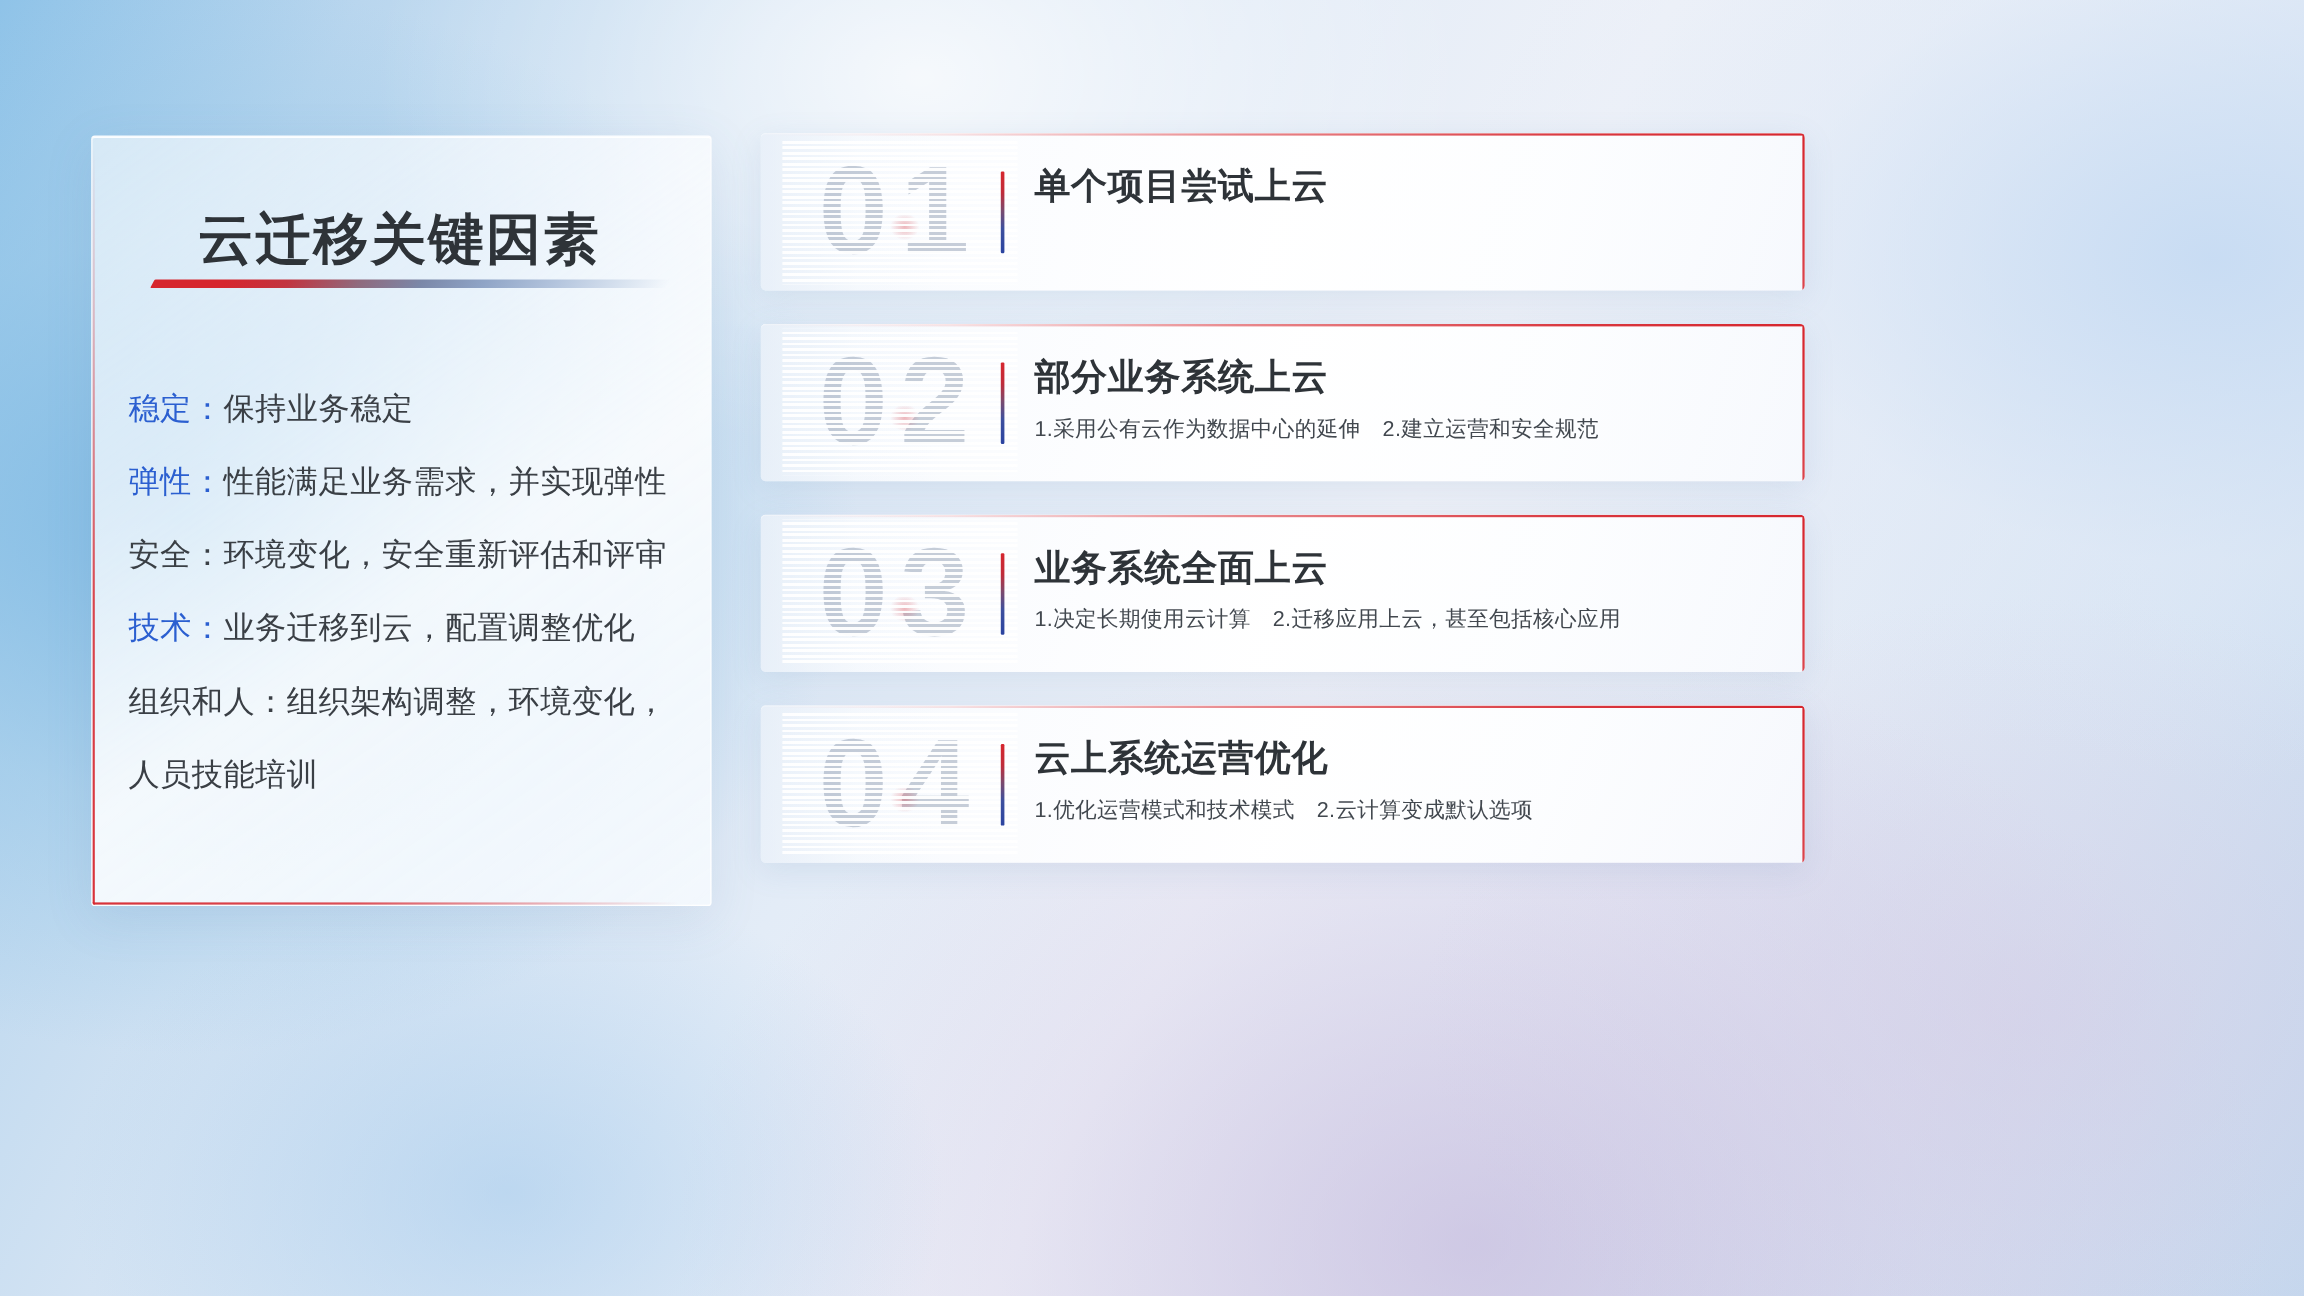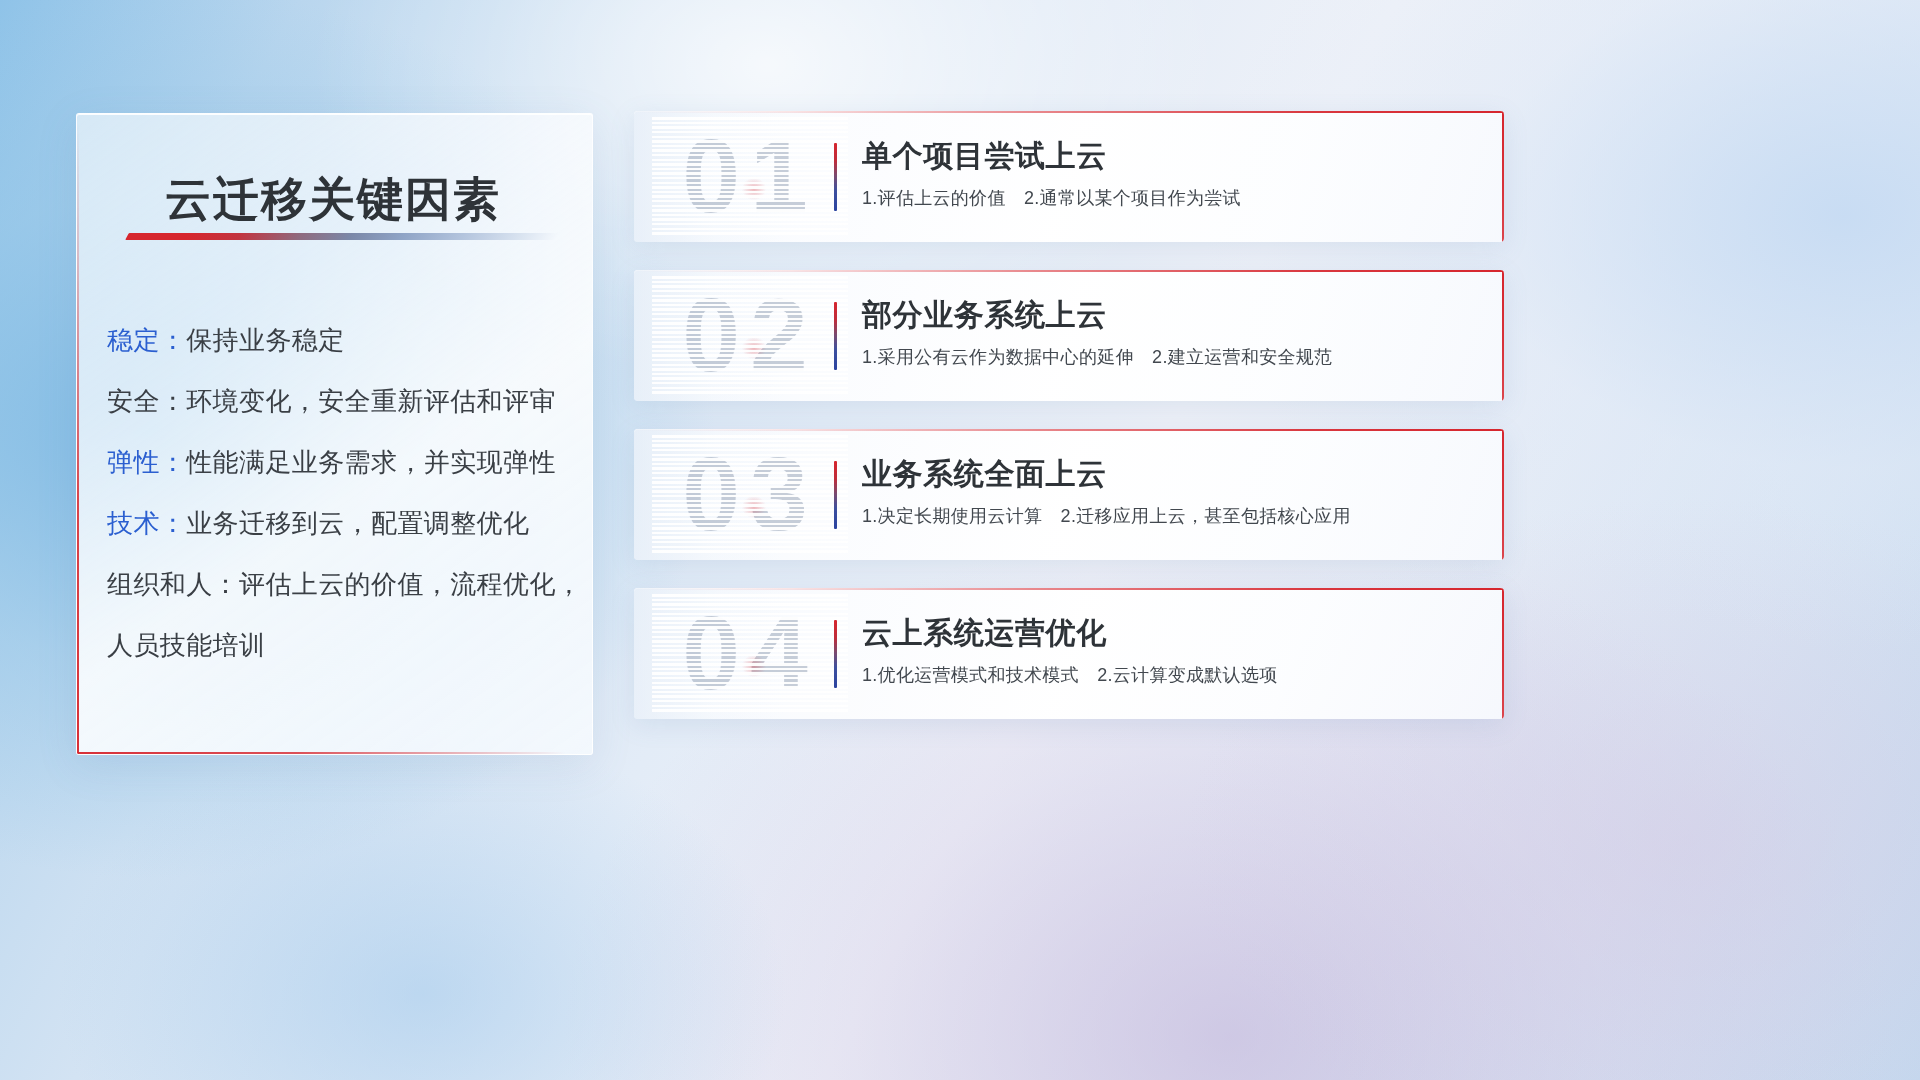--- a/index.html
+++ b/index.html
@@ -270,40 +270,39 @@
   <div class="bg-layer bg-glow-2"></div>
   <div class="bg-layer bg-glow-5"></div>
   <div class="bg-layer bg-glow-6"></div>
   <div class="bg-layer bg-glow-4"></div>
 
   <div id="left-panel">
     <div id="panel-title">云迁移关键因素</div>
     <div id="panel-rule"></div>
     <div id="panel-list">
         <div class="panel-line"><span class="lbl accent">稳定：</span><span class="txt">保持业务稳定</span></div>
+        <div class="panel-line"><span class="lbl accent">弹性：</span><span class="txt">性能满足业务需求，并实现弹性</span></div>
         <div class="panel-line"><span class="lbl">安全：</span><span class="txt">环境变化，安全重新评估和评审</span></div>
-        <div class="panel-line"><span class="lbl accent">弹性：</span><span class="txt">性能满足业务需求，并实现弹性</span></div>
         <div class="panel-line"><span class="lbl accent">技术：</span><span class="txt">业务迁移到云，配置调整优化</span></div>
-        <div class="panel-line"><span class="lbl">组织和人：</span><span class="txt">评估上云的价值，流程优化，</span></div>
+        <div class="panel-line"><span class="lbl">组织和人：</span><span class="txt">组织架构调整，环境变化，</span></div>
         <div class="panel-line"><span class="txt">人员技能培训</span></div>
       </div>
   </div>
 
   <div id="cards">
       <div class="card">
         <div class="card-left-fade"></div>
         <div class="card-number-wrap">
           <div class="num-glyph">01</div>
           <div class="num-tint"></div>
           <div class="num-stripes"></div>
         </div>
         <div class="card-bar"></div>
         <div class="card-text">
           <div class="card-title">单个项目尝试上云</div>
-          <div class="card-desc">1.评估上云的价值　2.通常以某个项目作为尝试</div>
         </div>
       </div>
       <div class="card">
         <div class="card-left-fade"></div>
         <div class="card-number-wrap">
           <div class="num-glyph">02</div>
           <div class="num-tint"></div>
           <div class="num-stripes"></div>
         </div>
         <div class="card-bar"></div>

